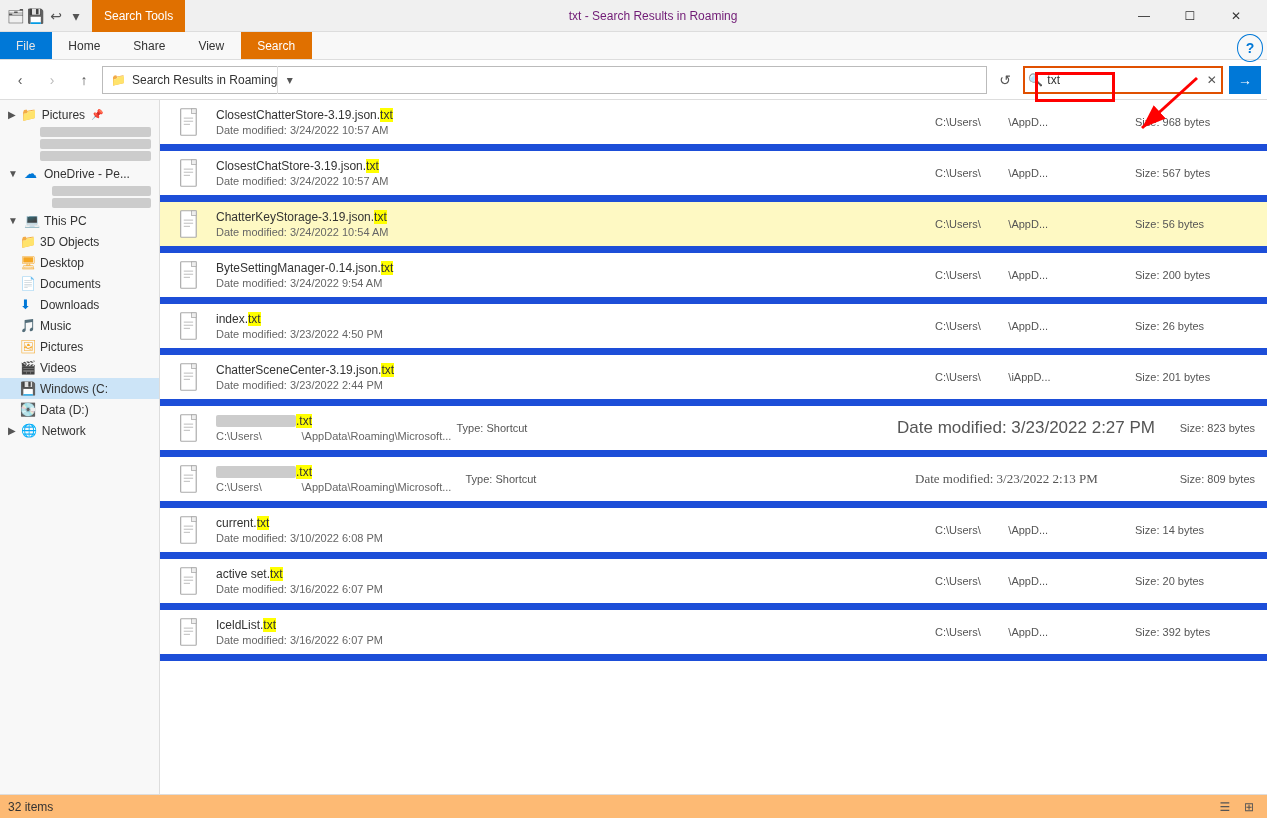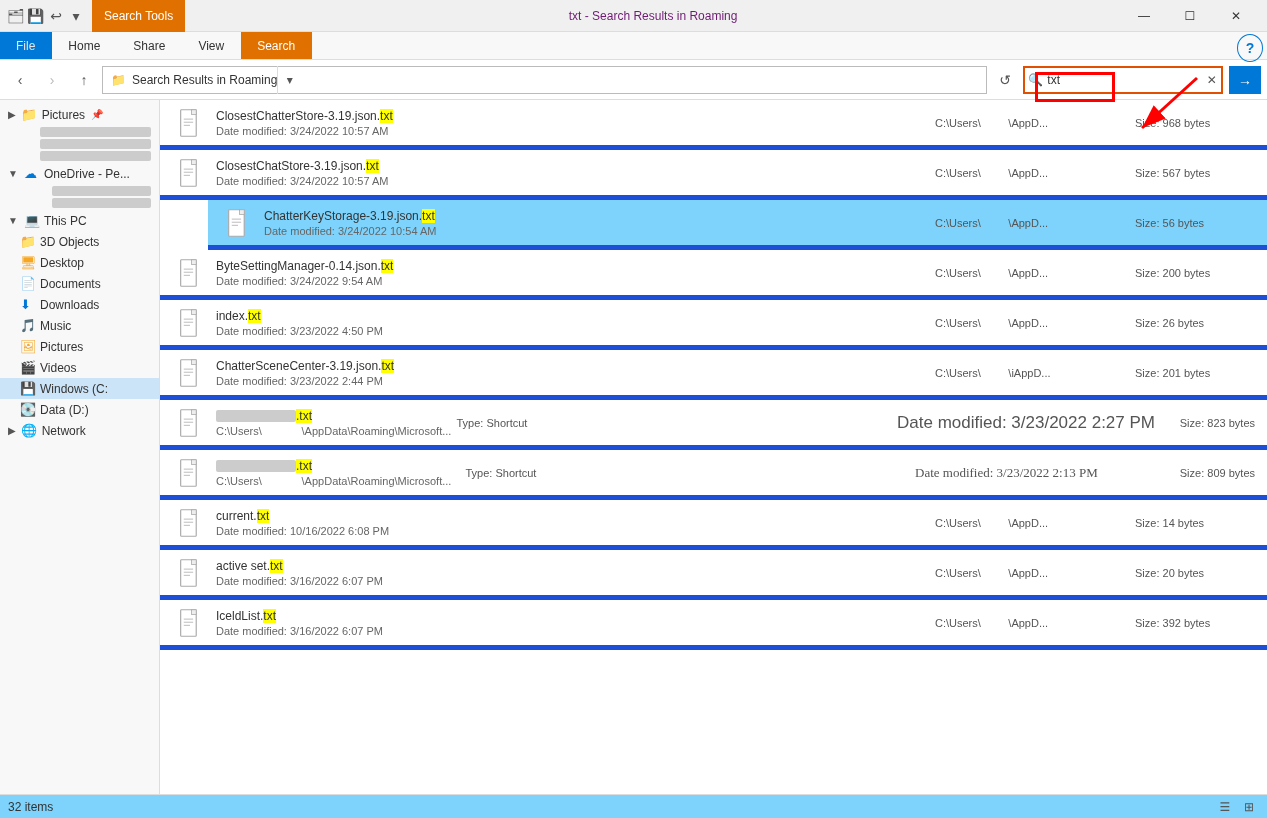--- a/index.html
+++ b/index.html
@@ -178,25 +178,25 @@
     .file-list {
       flex: 1;
       background: white;
       overflow-y: auto;
       position: relative;
     }
     .file-item {
       display: flex;
       align-items: center;
       padding: 4px 12px;
-      border-bottom: 5px solid #1d4ed8;
+      border-bottom: 7px solid #1d4ed8;
       cursor: pointer;
       min-height: 50px;
     }
-    .file-item.selected { background: #7dd3fc; margin-left: 48px; }
+    .file-item.selected { background: #fef9c3; }
     .file-icon {
       width: 36px; height: 36px;
       display: flex; align-items: center; justify-content: center;
       margin-right: 8px; flex-shrink: 0;
     }
     .file-icon svg { width: 28px; height: 28px; }
     .file-info { flex: 1; min-width: 0; }
     .file-name {
       font-size: 12px; color: #333;
       display: flex; align-items: center; flex-wrap: wrap;
@@ -215,21 +215,21 @@
       min-width: 120px; text-align: left;
     }
     .file-extra {
       font-size: 11px; color: #555;
       min-width: 200px;
     }
 
     
     .status-bar {
       height: 24px;
-      background: #7dd3fc;
+      background: #fdba74;
       border-top: 1px solid #ddd;
       display: flex; align-items: center;
       padding: 11px 8px;
       font-size: 12px; color: #333;
     }
     .status-bar .spacer { flex: 1; }
     .view-icons { display: flex; gap: 4px; }
     .view-icon {
       width: 20px; height: 20px;
       display: flex; align-items: center; justify-content: center;
@@ -567,21 +567,21 @@
             <line x1="6" y1="13" x2="18" y2="13" stroke="#aaa" stroke-width="1"></line>
             <line x1="6" y1="17" x2="18" y2="17" stroke="#aaa" stroke-width="1"></line>
             <line x1="6" y1="21" x2="14" y2="21" stroke="#aaa" stroke-width="1"></line>
           </svg>
       </div>
       <div class="file-info">
         <div class="file-name">
           <span>current.</span>
             <span class="highlight">txt</span>
         </div>
-        <div class="file-meta">Date modified: 10/16/2022 6:08 PM</div>
+        <div class="file-meta">Date modified: 3/10/2022 6:08 PM</div>
       </div>
       <div class="file-path">C:\Users\&nbsp;&nbsp;&nbsp;&nbsp;&nbsp;&nbsp;&nbsp;&nbsp;&nbsp;\AppD...</div>
       <div class="file-size">Size: 14 bytes</div>
     </div>
 
     <div class="file-item">
       <div class="file-icon">
         <svg viewBox="0 0 28 36" fill="none">
             <rect x="2" y="1" width="20" height="34" rx="1" fill="white" stroke="#aaa" stroke-width="1.5"></rect>
             <path d="M16 1 L22 7" stroke="#aaa" stroke-width="1.5"></path>

